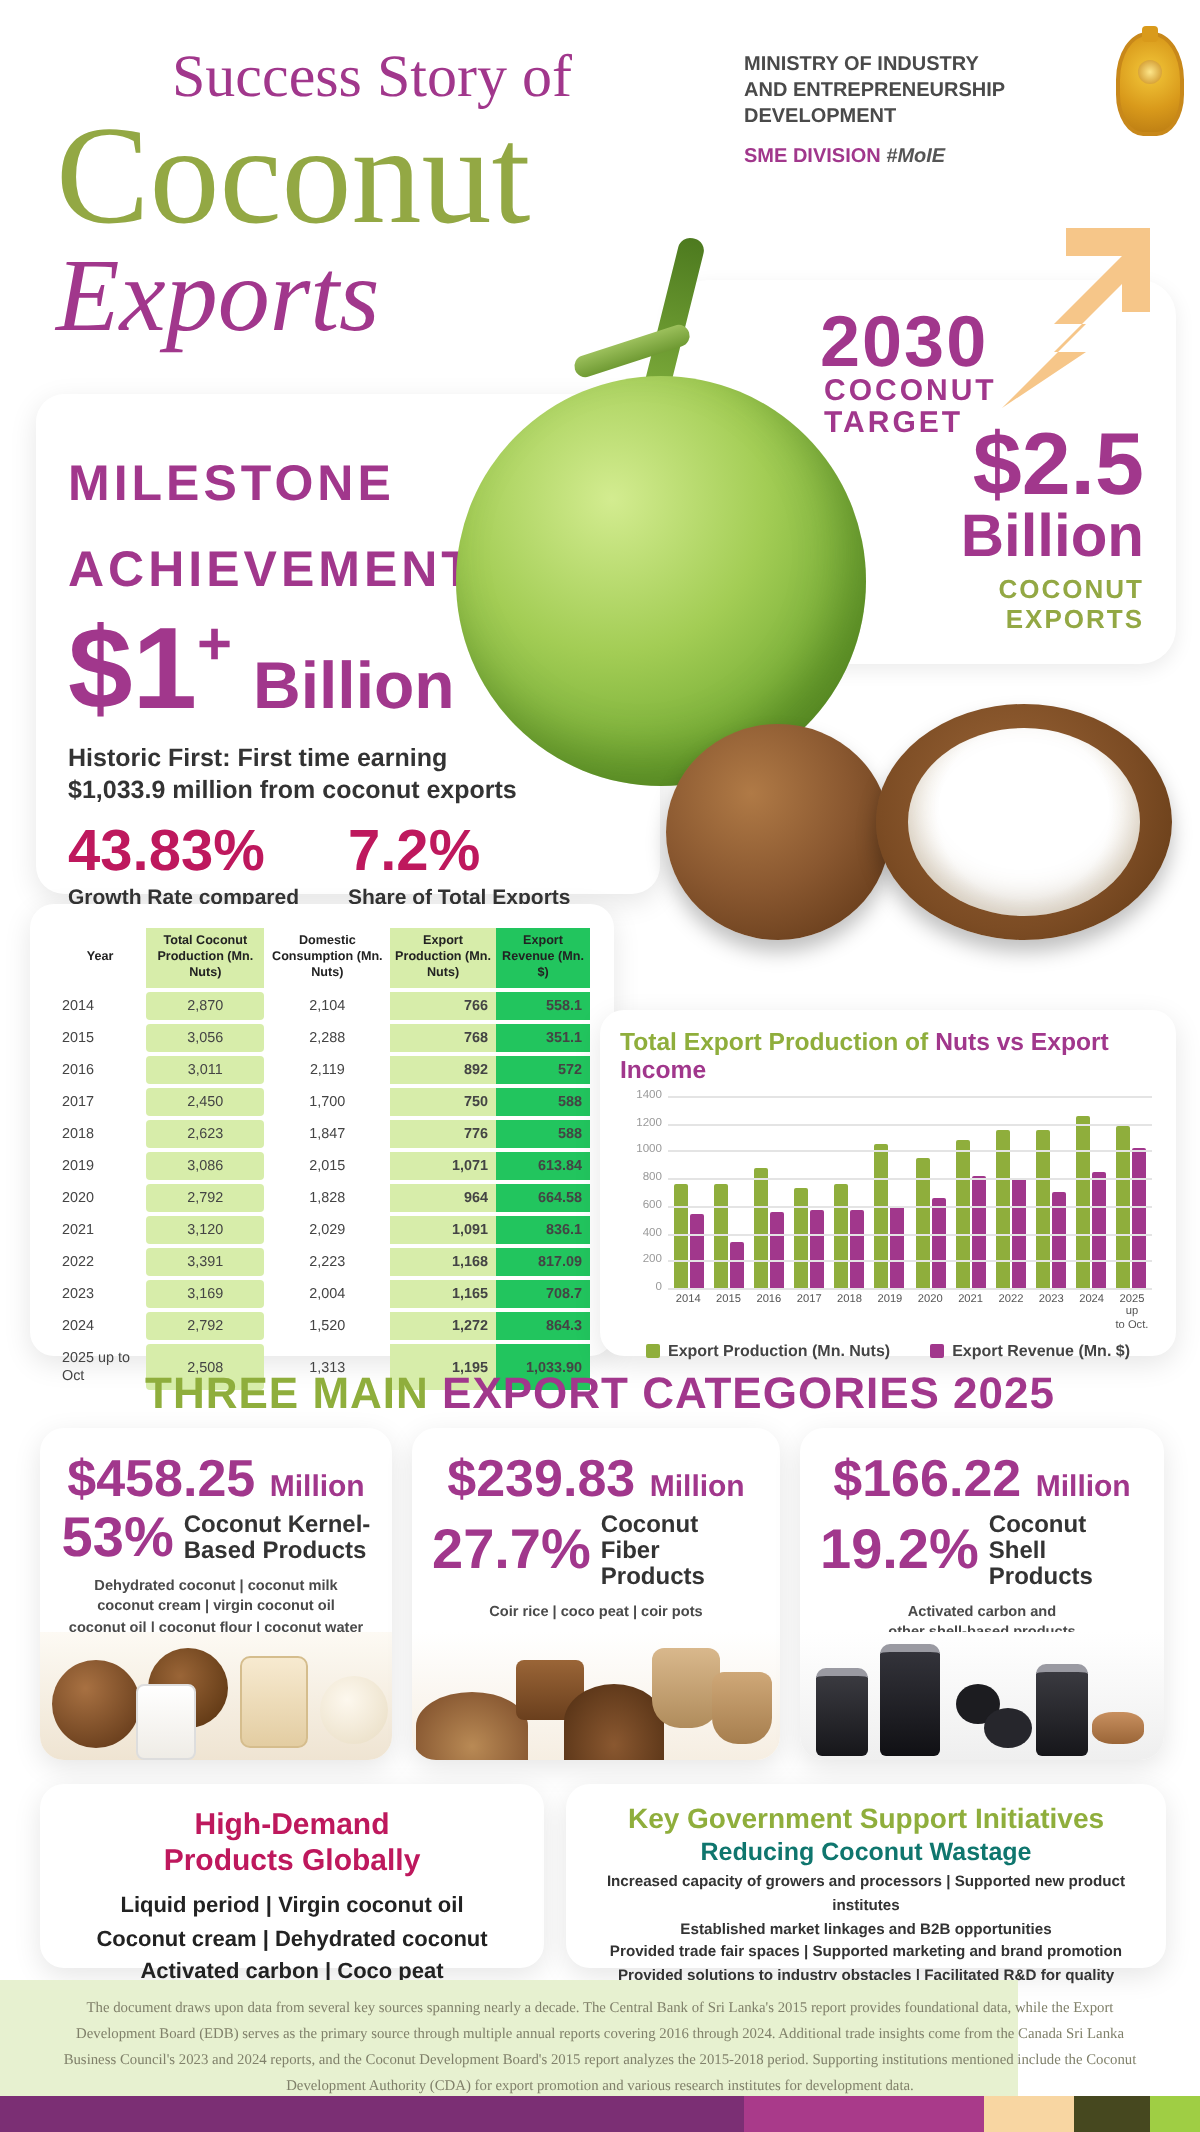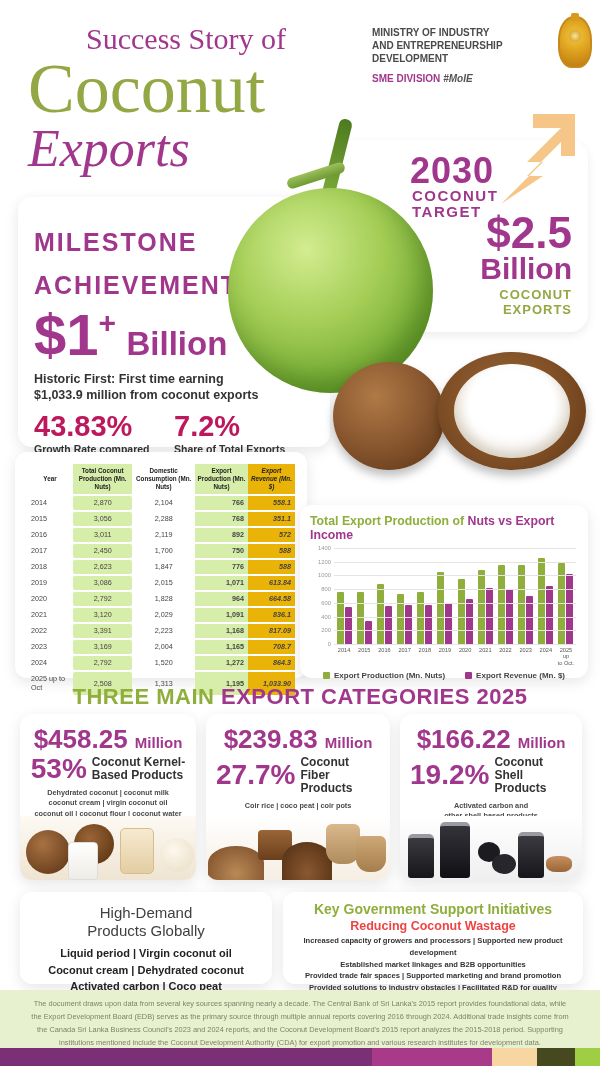--- a/index.html
+++ b/index.html
@@ -71,21 +71,21 @@
   .coco-flesh { position:absolute; left:16px; top:12px; width:116px; height:94px; border-radius:50%;
     background:radial-gradient(circle at 50% 45%, #ffffff 55%, #efe9df 80%, #d9cdbc 100%);
     box-shadow:inset 0 -8px 14px rgba(120,90,50,0.25); }
 
   
   .table-card { left:15px; top:452px; width:292px; height:226px; padding:10px 12px; border-radius:12px; }
   table.dt { border-collapse:separate; border-spacing:0 2px; width:100%; }
   table.dt th { font-size:6.3px; color:#222; font-weight:bold; line-height:1.25; padding:3px 2px; vertical-align:middle; }
   table.dt td { font-size:7.2px; color:#444; padding:2.5px 4px; text-align:center; }
   .th-green, .td-green2 { background:#d7edaa; }
-  .th-pink, .td-pink { background:#eab308;font-style:italic; }
+  .th-pink, .td-pink { background:#22c55e; }
   .td-green { background:#d7edaa; border-radius:2px; }
   .td-bold { font-weight:bold; color:#111; text-align:right !important; }
   .td-year { text-align:left !important; color:#555; }
 
   
   .chart-card { left:300px; top:505px; width:288px; height:173px; padding:9px 10px 6px 10px; border-radius:12px; }
   .chart-title { font-size:12.3px; font-weight:bold; text-align:left; }
   .chart-title .g { color:#8fae3c; }
   .chart-title .m { color:#a1378c; }
   .plot-wrap { position:relative; margin:7px 2px 0 24px; height:96px; }
@@ -117,29 +117,29 @@
   .cat-products { color:#4a4a4a; font-size:7.3px; font-weight:bold; line-height:1.45; margin-top:5px; }
   .photo { position:absolute; left:0; right:0; bottom:0; height:64px; }
   .ph-shape { position:absolute; }
 
   .photo-kernel { background:linear-gradient(#fdfaf4,#efe4d2); }
   .photo-fiber  { background:linear-gradient(#ffffff,#f6eee2); }
   .photo-shell  { background:linear-gradient(#ffffff,#efefef); }
 
   
   .hd-card { left:20px; top:892px; width:252px; height:92px; padding:12px 8px; text-align:center; border-radius:12px; }
-  .hd-title { color:#404040; font-size:15px; font-weight:normal; line-height:1.2; }
+  .hd-title { color:#be185d; font-size:15px; font-weight:bold; line-height:1.2; }
   .hd-line { color:#222; font-size:11px; font-weight:bold; line-height:1.5; }
   .gov-card { left:283px; top:892px; width:300px; height:92px; padding:9px 6px; text-align:center; border-radius:12px; }
   .gov-title { color:#8fae3c; font-size:14px; font-weight:bold; }
-  .gov-sub { color:#ef4444; font-size:12.5px; font-weight:bold; margin-top:2px; }
+  .gov-sub { color:#0f766e; font-size:12.5px; font-weight:bold; margin-top:2px; }
   .gov-line { color:#333; font-size:7.6px; font-weight:bold; line-height:1.55; }
 
   
-  .footer-band { position:absolute; left:0; top:990px; width:600px; height:58px; background:#e7f1d0; }
+  .footer-band { position:absolute; left:0; top:990px; width:509px; height:58px; background:#e7f1d0;font-family:Liberation Serif, serif; }
   .footer-text { position:absolute; left:28px; top:8px; width:544px; text-align:center;
                  font-size:7.4px; color:#80806a; line-height:1.75; font-weight:500; }
   .stripes { position:absolute; left:0; top:1048px; width:600px; height:18px; display:flex; }
   .stripe { height:100%; }
 </style>
 </head>
 <body>
 
 <div id="page">
 
@@ -536,21 +536,21 @@
         <div class="hd-line">Liquid period  |  Virgin coconut oil</div>
         <div class="hd-line">Coconut cream  |  Dehydrated coconut</div>
         <div class="hd-line">Activated carbon  |  Coco peat</div>
       </div>
   </div>
 
   <div class="card gov-card">
     <div class="gov-title">Key Government Support Initiatives</div>
     <div class="gov-sub">Reducing Coconut Wastage</div>
     <div id="gov-lines" style="margin-top:2px;">
-        <div class="gov-line">Increased capacity of growers and processors  |  Supported new product development</div>
+        <div class="gov-line">Increased capacity of growers and processors  |  Supported new product institutes</div>
         <div class="gov-line">Established market linkages and B2B opportunities</div>
         <div class="gov-line">Provided trade fair spaces  |  Supported marketing and brand promotion</div>
         <div class="gov-line">Provided solutions to industry obstacles  |  Facilitated R&amp;D for quality improvement</div>
       </div>
   </div>
 
   <div class="footer-band">
     <div class="footer-text">The document draws upon data from several key sources spanning nearly a decade. The Central Bank of Sri Lanka's 2015 report provides foundational data, while the Export Development Board (EDB) serves as the primary source through multiple annual reports covering 2016 through 2024. Additional trade insights come from the Canada Sri Lanka Business Council's 2023 and 2024 reports, and the Coconut Development Board's 2015 report analyzes the 2015-2018 period. Supporting institutions mentioned include the Coconut Development Authority (CDA) for export promotion and various research institutes for development data.</div>
   </div>
   <div class="stripes" id="stripes">

